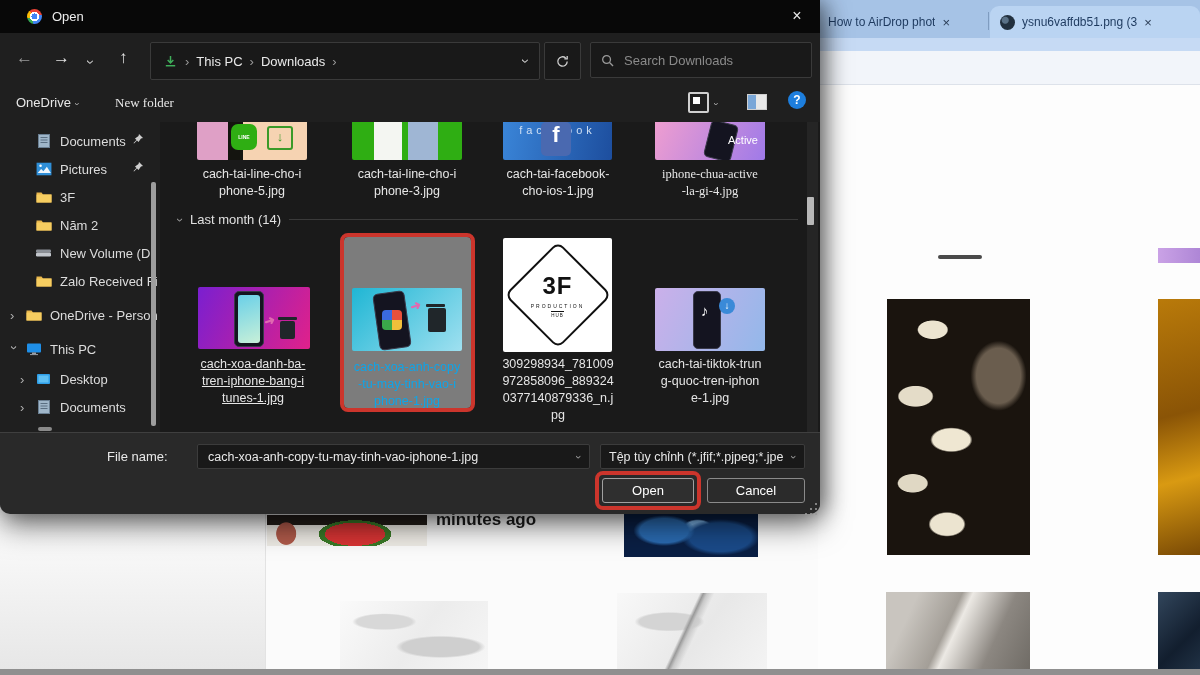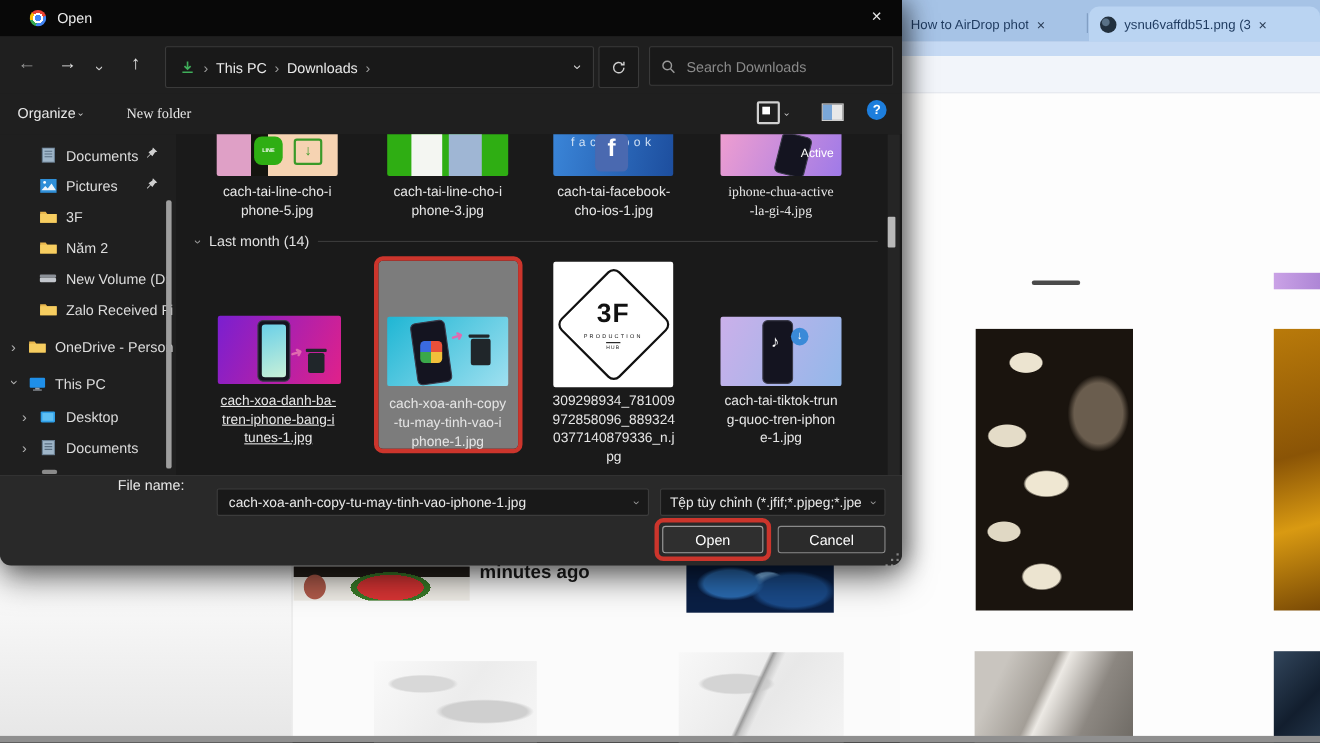--- a/index.html
+++ b/index.html
@@ -234,21 +234,21 @@
         <svg width="13" height="13" viewBox="0 0 14 14">
           <circle cx="6" cy="6" r="4.2" fill="none" stroke="#9a9a9a" stroke-width="1.4"></circle>
           <path d="M9.2 9.2L13 13" stroke="#9a9a9a" stroke-width="1.4"></path>
         </svg>
         <input type="text" placeholder="Search Downloads" style="">
       </div>
     </div>
 
     <div class="cmdbar">
       <span class="abs" style="left:16px;top:10px;">
-        <span>Organize</span>
+        <span>OneDrive</span>
         <span class="caret-sm">›</span>
       </span>
       <span class="abs" style="left:115px;top:10px;font-family:Liberation Serif, serif;">New folder</span>
       <span class="viewicon"></span>
       <span class="caret-sm abs" style="left:714px;top:14px;">›</span>
       <span class="previcon"></span>
       <span class="helpicon">?</span>
     </div>
 
     <div class="bodyarea">
@@ -420,21 +420,21 @@
           <span class="ph" style="left:38px;top:3px;width:26px;height:56px;"></span>
           <span class="note" style="left:46px;top:14px;">♪</span>
           <span class="dl-circle" style="left:64px;top:10px;">↓</span>
         </div>
 
         <div class="tile-label" style="left:18px;top:234px;text-decoration:underline;">
           <div>cach-xoa-danh-ba-</div>
           <div>tren-iphone-bang-i</div>
           <div>tunes-1.jpg</div>
         </div>
-        <div class="tile-label" style="left:172px;top:237px;color:#e5e5e5;">
+        <div class="tile-label" style="left:172px;top:237px;color:#0ea5e9;">
           <div>cach-xoa-anh-copy</div>
           <div>-tu-may-tinh-vao-i</div>
           <div>phone-1.jpg</div>
         </div>
         <div class="tile-label" style="left:323px;top:234px;">
           <div>309298934_781009</div>
           <div>972858096_889324</div>
           <div>0377140879336_n.j</div>
           <div>pg</div>
         </div>
@@ -444,21 +444,21 @@
           <div>e-1.jpg</div>
         </div>
 
         <div class="vscroll-track">
           <div class="vscroll-thumb"></div>
         </div>
       </div>
     </div>
 
     <div class="footerbar">
-      <span class="abs" style="left:107px;top:0;">File name:</span>
+      <span class="abs" style="left:107px;top:16px;">File name:</span>
 
       <div class="combo" style="left:197px;top:11px;width:393px;">
         <input type="text" value="cach-xoa-anh-copy-tu-may-tinh-vao-iphone-1.jpg" style="">
         <span class="chev" style="font-size:11px;color:#9a9a9a;">›</span>
       </div>
 
       <div class="combo" style="left:600px;top:11px;width:205px;font-size:12.5px;">
         <span style="white-space:nowrap;overflow:hidden;flex:1;">Tệp tùy chỉnh (*.jfif;*.pjpeg;*.jpe</span>
         <span class="chev" style="font-size:11px;color:#9a9a9a;">›</span>
       </div>

